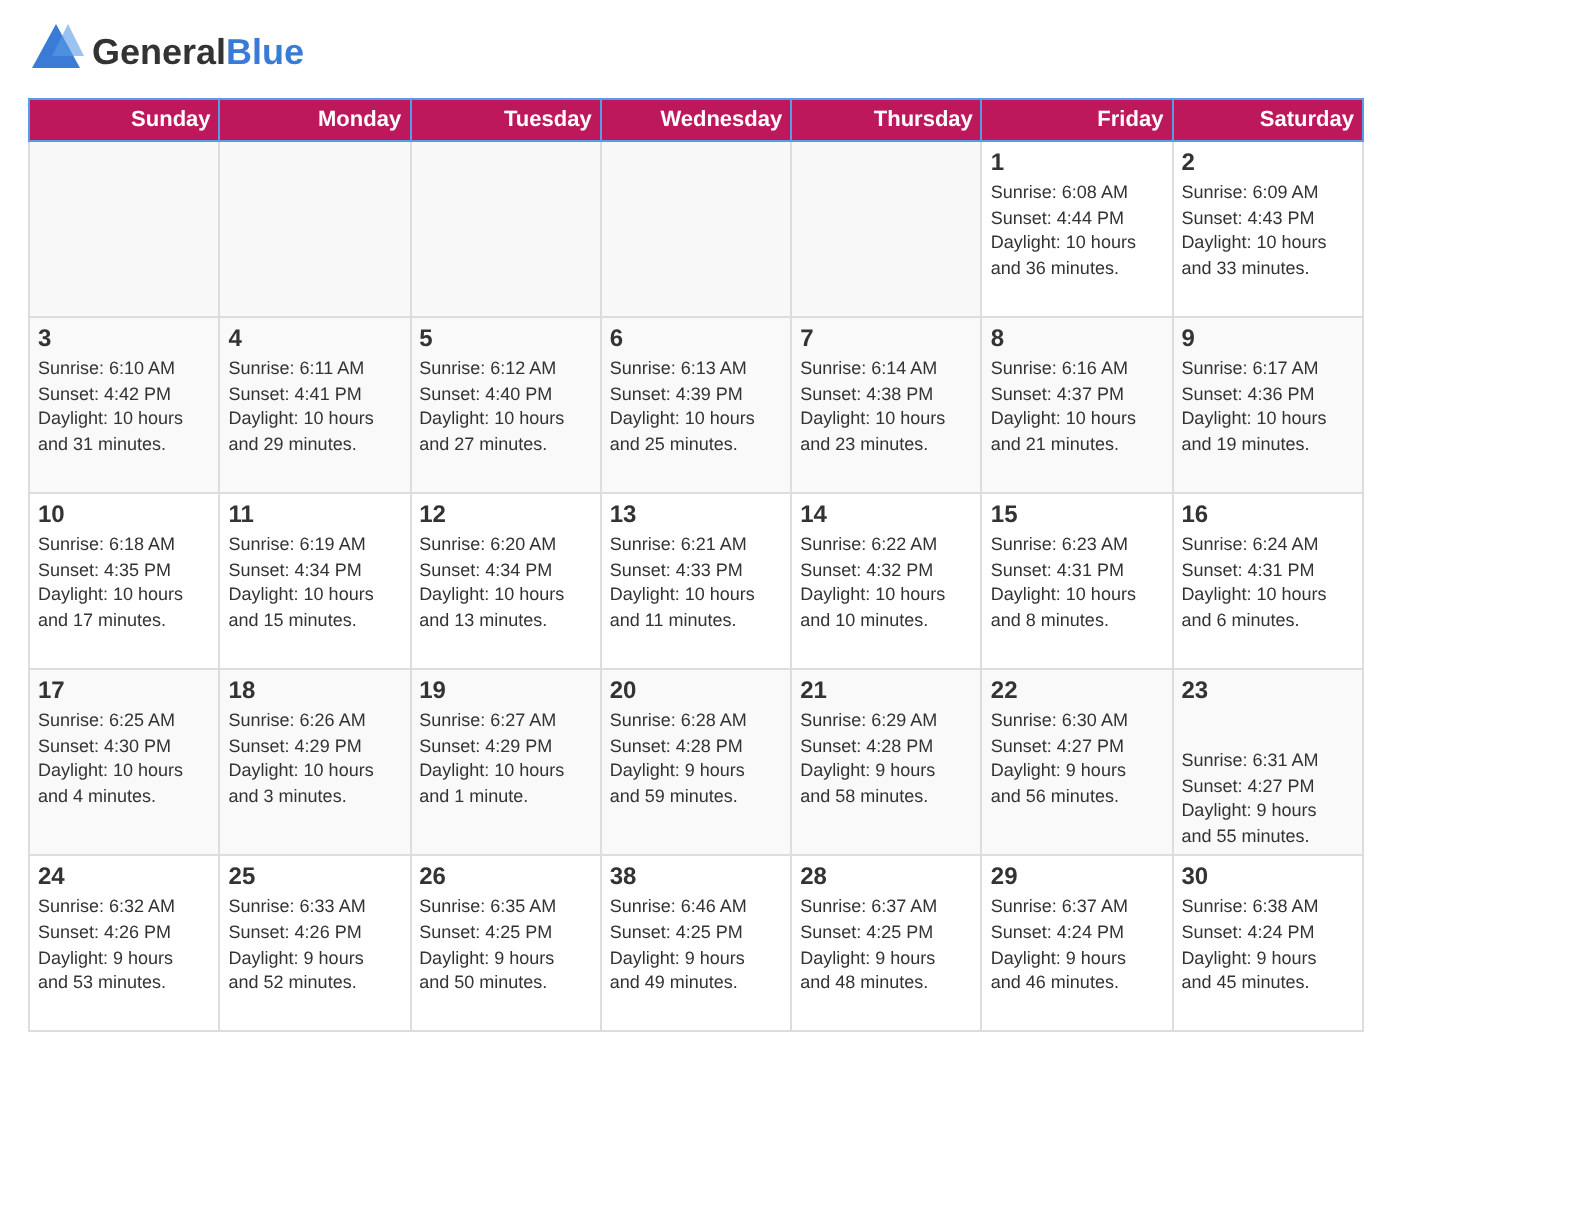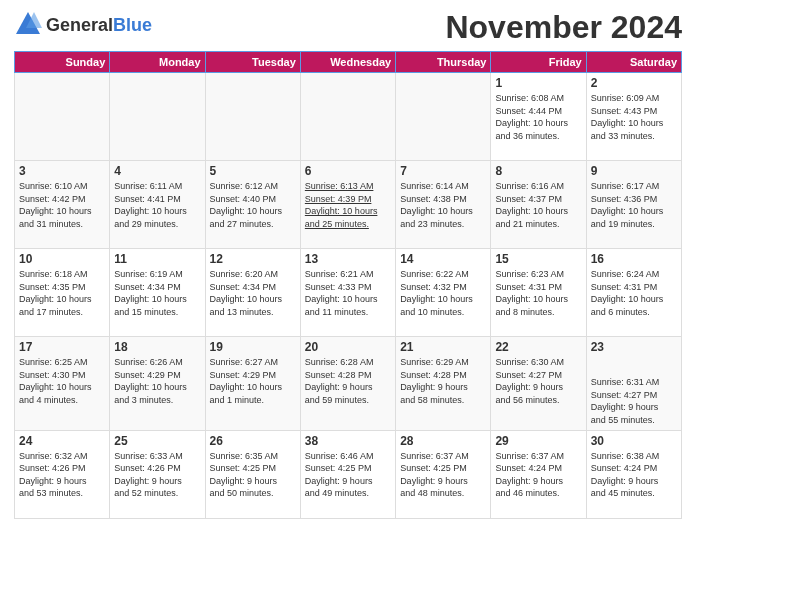--- a/index.html
+++ b/index.html
@@ -98,21 +98,20 @@
           <polygon points="20,2 28,18 12,18" fill="#5a9be5" opacity="0.6"></polygon>
         </svg>
       </div>
       <div style="margin-left:4px;">
         <div class="logo-text">
           <span class="logo-general">General</span><span class="logo-blue">Blue</span>
         </div>
       </div>
     </div>
     <div class="title-area">
-      <div class="month-title">November 2024</div>
     </div>
   </div>
 
   <table class="calendar">
     <thead>
       <tr>
         <th>Sunday</th>
         <th>Monday</th>
         <th>Tuesday</th>
         <th>Wednesday</th>
@@ -160,21 +159,21 @@
           </td>
           <td>
             <span class="day-num">5</span>
             <div class="day-info" style="white-space: pre-line;">Sunrise: 6:12 AM
 Sunset: 4:40 PM
 Daylight: 10 hours
 and 27 minutes.</div>
           </td>
           <td>
             <span class="day-num">6</span>
-            <div class="day-info" style="white-space: pre-line; text-decoration: underline;">Sunrise: 6:13 AM
+            <div class="day-info" style="white-space: pre-line;">Sunrise: 6:13 AM
 Sunset: 4:39 PM
 Daylight: 10 hours
 and 25 minutes.</div>
           </td>
           <td>
             <span class="day-num">7</span>
             <div class="day-info" style="white-space: pre-line;">Sunrise: 6:14 AM
 Sunset: 4:38 PM
 Daylight: 10 hours
 and 23 minutes.</div>

